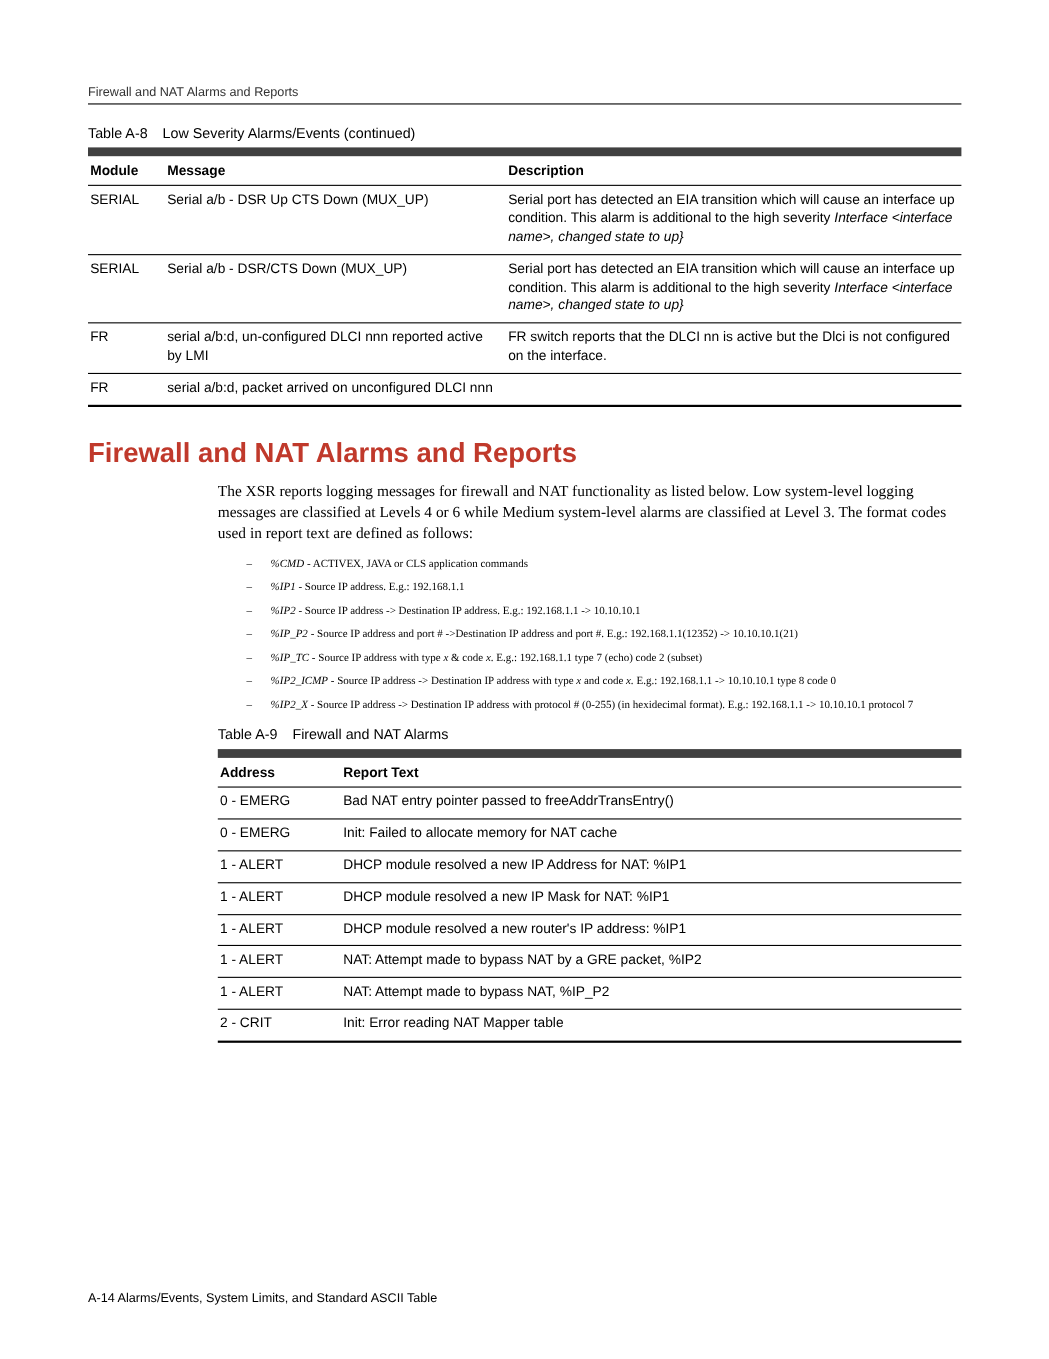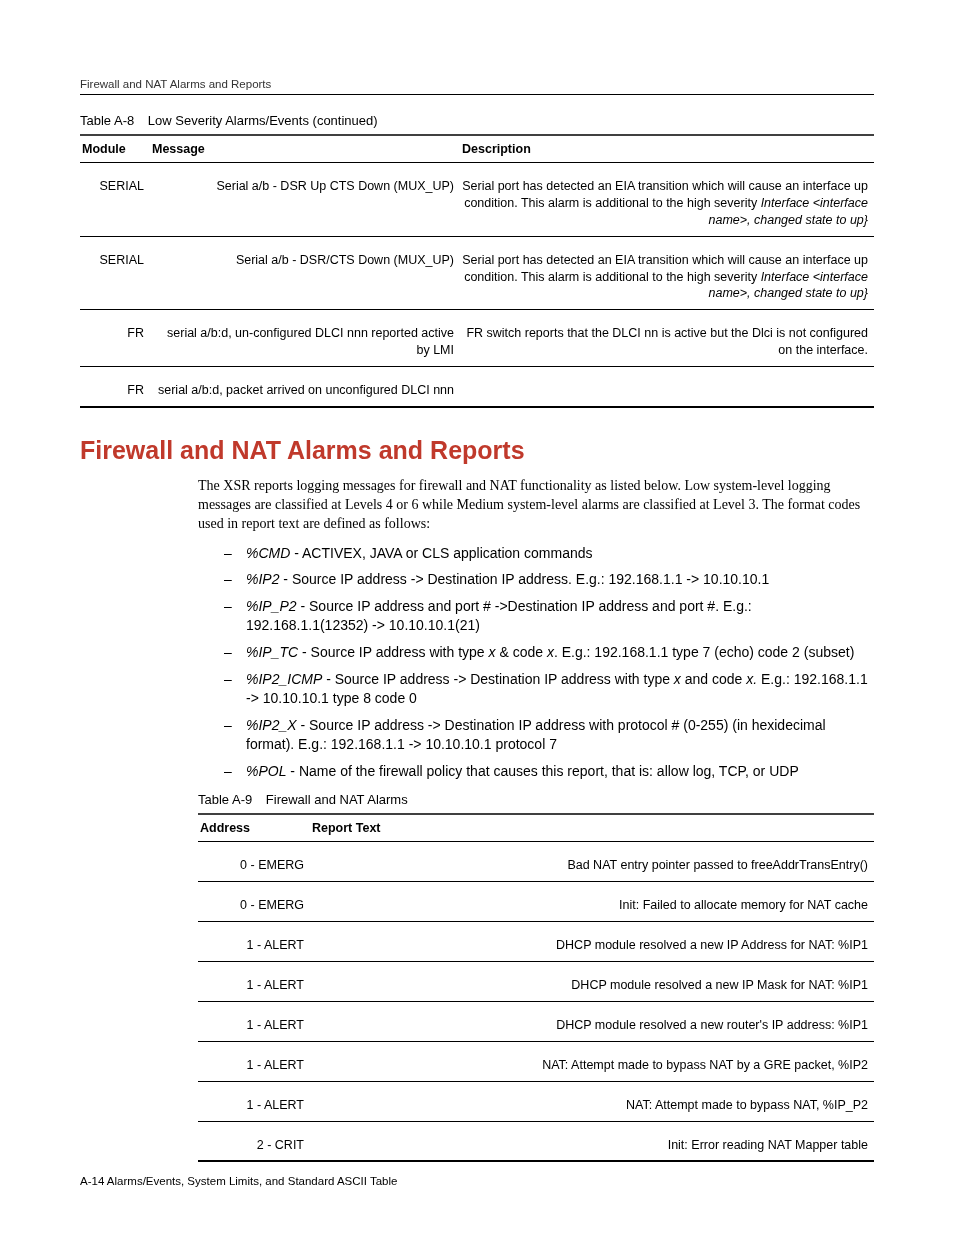--- a/index.html
+++ b/index.html
@@ -35,30 +35,29 @@
   .tbl-caption .cap-num { margin-right: 10px; }
   table.data {
     border-collapse: collapse;
     width: 100%;
     font-size: 12.5px;
   }
   table.data thead th {
     text-align: left;
     font-weight: bold;
     padding: 6px 6px 6px 2px;
-    border-top: 2px solid #404040;
+    border-top: 8px solid #404040;
     border-bottom: 1.5px solid #000;
     vertical-align: top;
   }
   table.data tbody td {
-    padding: 15px 6px 7px 2px;
+    padding: 4px 6px 7px 2px;
     border-bottom: 1px solid #000;
     vertical-align: top;
     line-height: 1.35;
-    text-align: right;
   }
   table.data tbody tr:last-child td {
     border-bottom: 2px solid #000;
   }
   .italic { font-style: italic; }
   h1.section {
     font-size: 25px;
     font-weight: bold;
     color: #c0392b;
     margin: 28px 0 12px 0;
@@ -69,22 +68,22 @@
   .para {
     font-family: "Palatino Linotype", Palatino, "Book Antiqua", Georgia, serif;
     font-size: 14px;
     line-height: 1.35;
     margin: 11px 0 10px 0;
   }
   ul.dash {
     list-style: none;
     padding: 0;
     margin: 0 0 12px 26px;
-    font-family: Liberation Sans, sans-serif;
-    font-size: 14px;
+    font-family: Liberation Serif, serif;
+    font-size: 10px;
   }
   ul.dash > li {
     position: relative;
     padding-left: 22px;
     margin: 0 0 8px 0;
     line-height: 1.35;
   }
   ul.dash > li::before {
     content: "–";
     position: absolute;
@@ -157,26 +156,26 @@
     </tbody>
   </table>
 
   <h1 class="section">Firewall and NAT Alarms and Reports</h1>
 
   <div class="body-indent">
     <p class="para">The XSR reports logging messages for firewall and NAT functionality as listed below. Low system-level logging messages are classified at Levels 4 or 6 while Medium system-level alarms are classified at Level 3. The format codes used in report text are defined as follows:</p>
 
     <ul class="dash">
       <li><span class="code-term">%CMD</span><span> - ACTIVEX, JAVA or CLS application commands</span></li>
+      <li><span class="code-term">%IP1</span><span> - Source IP address. E.g.: 192.168.1.1</span></li>
       <li><span class="code-term">%IP2</span><span> - Source IP address -&gt; Destination IP address. E.g.: 192.168.1.1 -&gt; 10.10.10.1</span></li>
       <li><span class="code-term">%IP_P2</span><span> - Source IP address and port # -&gt;Destination IP address and port #. E.g.: 192.168.1.1(12352) -&gt; 10.10.10.1(21)</span></li>
       <li><span class="code-term">%IP_TC</span><span> - Source IP address with type </span><span class="var">x</span><span> &amp; code </span><span class="var">x</span><span>. E.g.: 192.168.1.1 type 7 (echo) code 2 (subset)</span></li>
       <li><span class="code-term">%IP2_ICMP</span><span> - Source IP address -&gt; Destination IP address with type </span><span class="var">x</span><span> and code </span><span class="var">x.</span><span> E.g.: 192.168.1.1 -&gt; 10.10.10.1 type 8 code 0</span></li>
       <li><span class="code-term">%IP2_X</span><span> - Source IP address -&gt; Destination IP address with protocol # (0-255) (in hexidecimal format). E.g.: 192.168.1.1 -&gt; 10.10.10.1 protocol 7</span></li>
-      <li><span class="code-term">%POL</span><span> - Name of the firewall policy that causes this report, that is: allow log, TCP, or UDP</span></li>
     </ul>
   </div>
 
   <div class="t9-wrap">
     <p class="tbl-caption">
       <span class="cap-num">Table A-9</span>
       <span>Firewall and NAT Alarms</span>
     </p>
     <table class="data t9">
       <colgroup>

